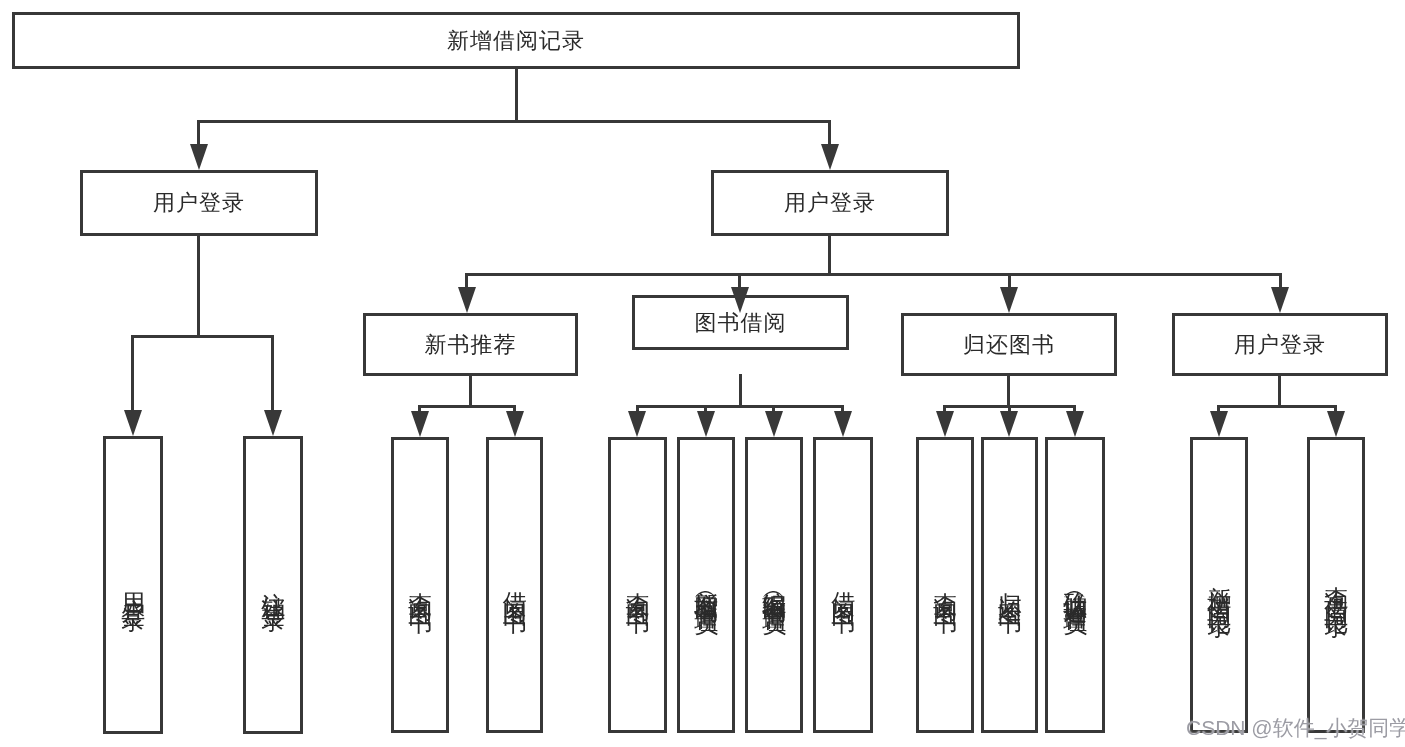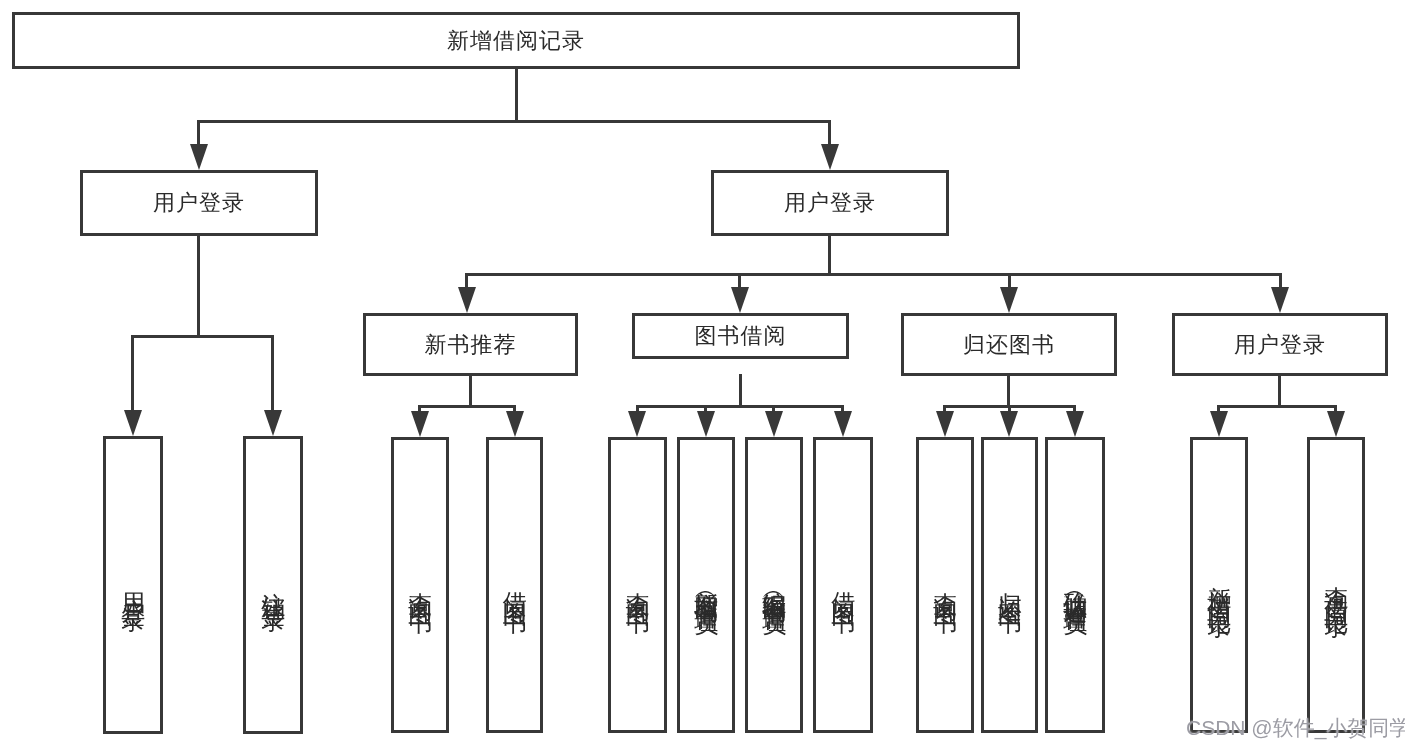--- a/index.html
+++ b/index.html
@@ -44,21 +44,21 @@
   </div>
 
   <div class="box h" style="left:711px;top:170px;width:238px;height:66px">
     <span>用户登录</span>
   </div>
 
   <div class="box h" style="left:363px;top:313px;width:215px;height:63px">
     <span>新书推荐</span>
   </div>
 
-  <div class="box h" style="left:632px;top:313px;width:217px;height:46px">
+  <div class="box h" style="left:632px;top:295px;width:217px;height:55px">
     <span>图书借阅</span>
   </div>
 
   <div class="box h" style="left:901px;top:313px;width:216px;height:63px">
     <span>归还图书</span>
   </div>
 
   <div class="box h" style="left:1172px;top:313px;width:216px;height:63px">
     <span>用户登录</span>
   </div>

